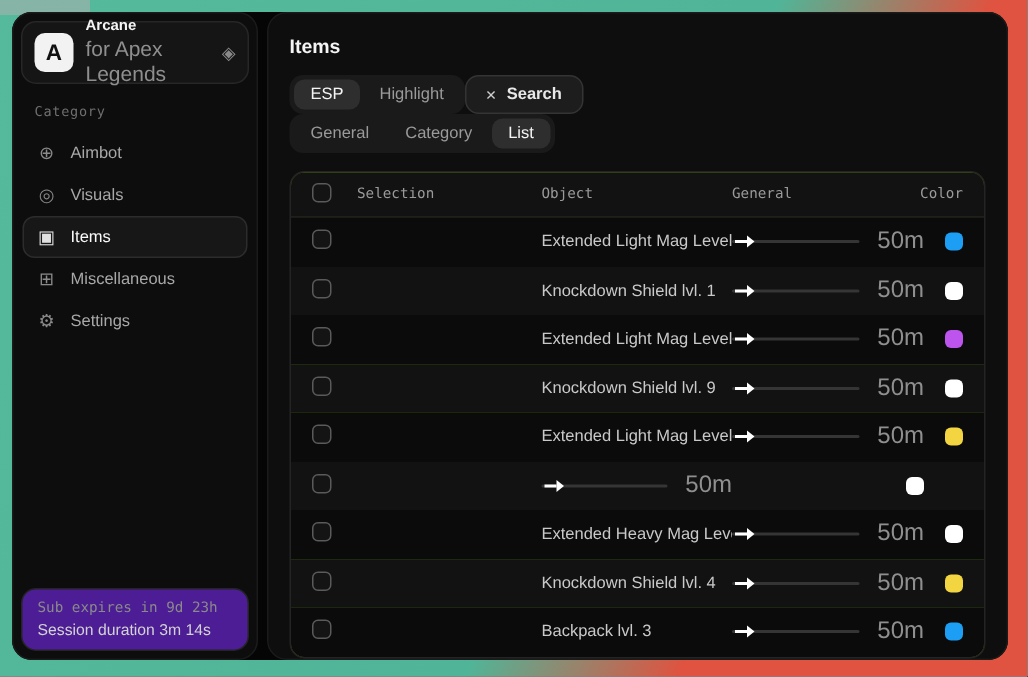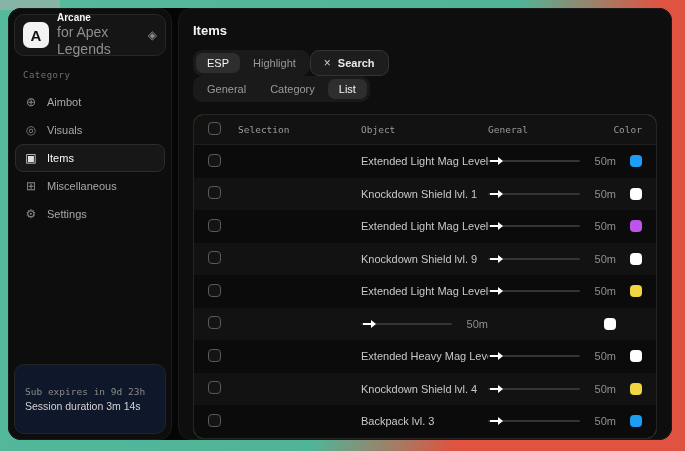--- a/index.html
+++ b/index.html
@@ -21,22 +21,22 @@
   .app-name { color:#f5f5f5; font-size:10px; font-weight:bold; }
   .app-sub { color:#8f8f8f; font-size:14px; }
   .pin { color:#8a8a8a; font-size:12px; cursor:pointer; }
   .cat-label { font-family:"DejaVu Sans Mono", monospace; font-size:9px; color:#6f6f6f;
     margin:14px 0 8px 14px; letter-spacing:.5px; }
   .nav-item { height:28px; margin:0 6px; padding:0 8px; display:flex; align-items:center;
     gap:9px; color:#a8a8a8; font-size:11px; border:1px solid transparent; border-radius:8px; cursor:pointer; }
   .nav-item .nav-icon { width:14px; text-align:center; font-size:12px; color:#8a8a8a; }
   .nav-item.active { background:#171717; border-color:#2c2c2c; color:#fafafa; }
   .nav-item.active .nav-icon { color:#e0e0e0; }
-  .session-card { position:absolute; left:5px; right:5px; bottom:5px; padding:21px 10px;
-    background:#0f172a; border:1px solid #242424; border-radius:10px; }
+  .session-card { position:absolute; left:5px; right:5px; bottom:5px; padding:7px 10px;
+    background:#4c1d95; border:1px solid #242424; border-radius:10px; }
   .session-line1 { font-family:"DejaVu Sans Mono", monospace; font-size:9.5px; color:#8a8a8a; margin-bottom:3px; }
   .session-line2 { font-size:10.5px; color:#d2d2d2; }
 
   
   .main { position:relative; flex:1; margin-left:6px; background:#0e0e0e;
     border-radius:13px; border:1px solid #1b1b1b; padding:14px; }
   .page-title { color:#f5f5f5; font-size:13px; font-weight:bold; }
   .toolbar { margin-top:12px; display:flex; align-items:center; }
   .tab-group { display:inline-flex; gap:2px; background:#1a1a1a; border-radius:9px; padding:3px; }
   .pill { border:none; background:transparent; color:#9a9a9a; font-size:11px;
@@ -60,21 +60,21 @@
   .t-row:nth-child(even) { background:#121212; }
   .checkbox { display:inline-block; width:13px; height:13px; border:1.5px solid #5a5a5a;
     border-radius:4px; background:#141414; cursor:pointer; }
   .c-obj { white-space:nowrap; overflow:hidden; }
   .c-dist { display:flex; align-items:center; gap:12px; }
   .slider { position:relative; flex:1; height:12px; cursor:pointer; }
   .slider .track { position:absolute; left:0; right:0; top:5px; height:2px; background:#353535; border-radius:1px; }
   .slider .thumb { position:absolute; left:2px; top:5px; width:8px; height:2px; background:#fff; }
   .slider .thumb::after { content:""; position:absolute; right:-5px; top:-3px;
     border-left:5px solid #fff; border-top:4px solid transparent; border-bottom:4px solid transparent; }
-  .dist-val { color:#8f8f8f; font-size:11px; min-width:24px; text-align:right; }
+  .dist-val { color:#8f8f8f; font-size:16px; min-width:24px; text-align:left; }
   .c-color { display:flex; justify-content:flex-end; }
   .swatch { width:12px; height:12px; border-radius:4px; cursor:pointer; }
 </style>
 </head>
 <body>
 
 <div class="screen">
   <div class="window">
 
     <aside class="sidebar">

